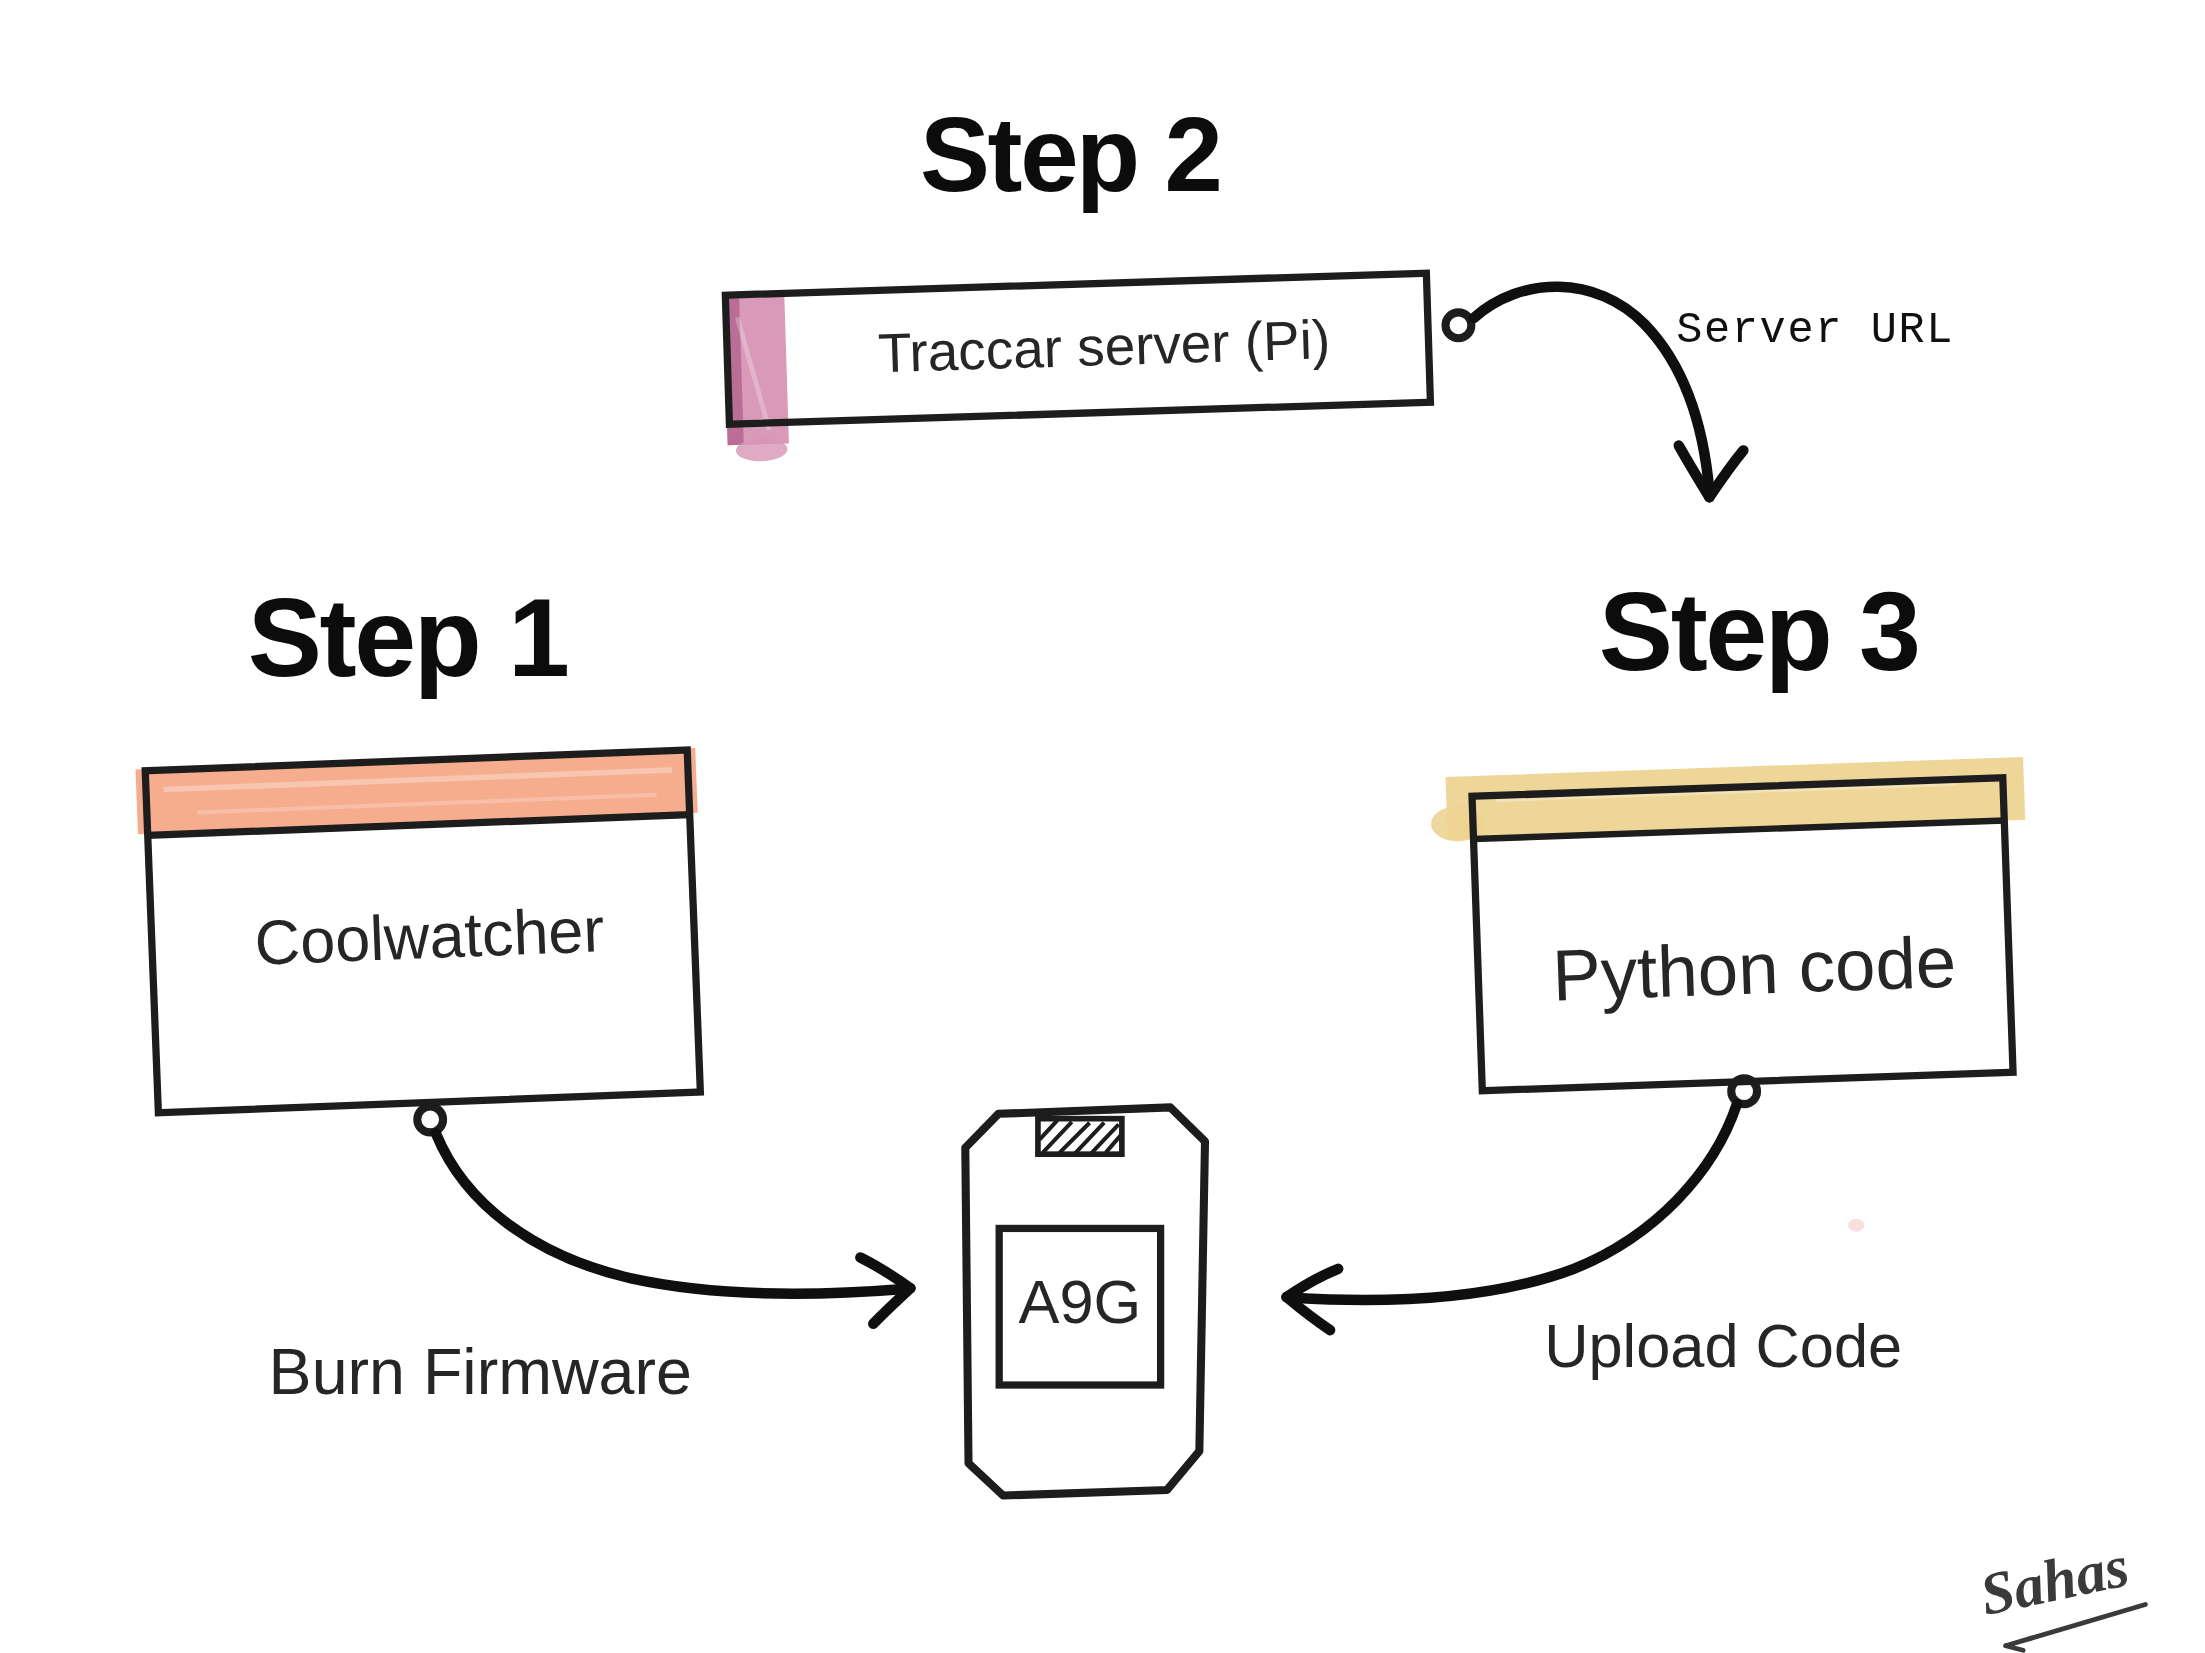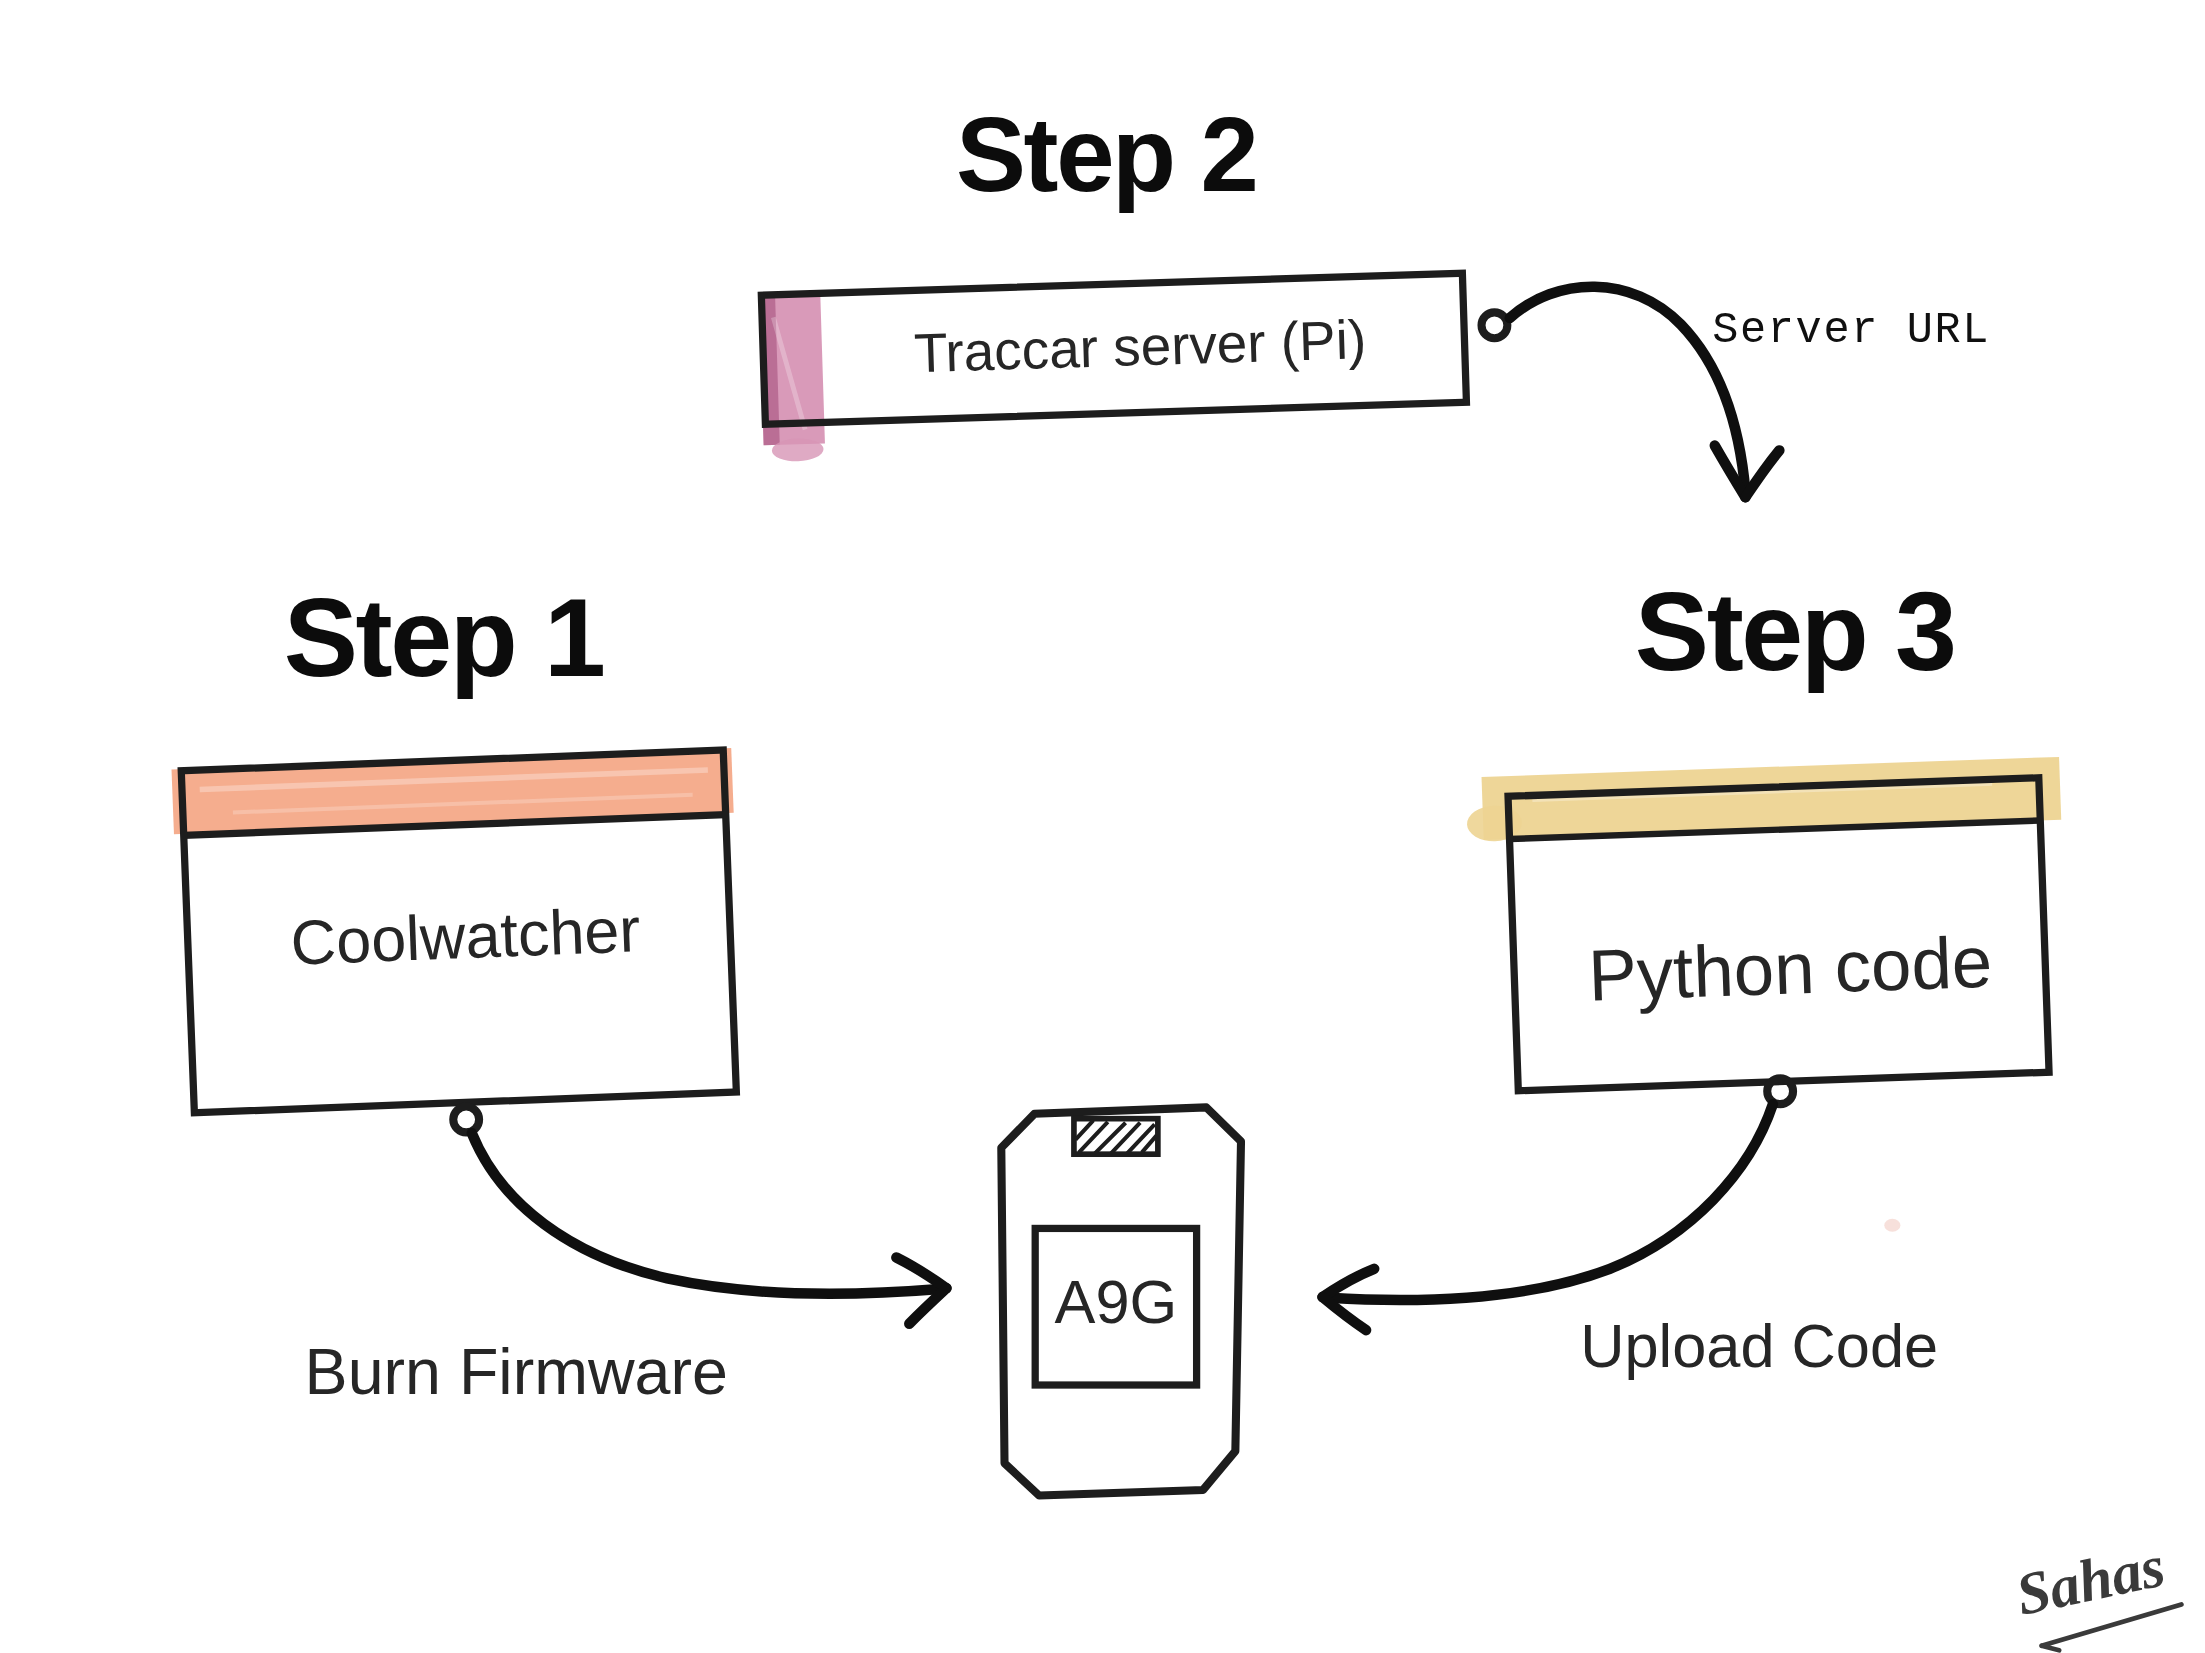--- a/index.html
+++ b/index.html
@@ -1,16 +1,16 @@
 <!DOCTYPE html>
 <html style="font-size:13px"><head>
 <meta charset="utf-8">
 <style>
   html,body{margin:0;padding:0;background:#ffffff;width:2205px;height:1653px;overflow:hidden;}
-  .stage{position:relative;width:1788px;height:1653px;background:#ffffff;padding-left:36px;}
+  .stage{position:relative;width:1788px;height:1653px;background:#ffffff;}
   svg{display:block;}
   text{user-select:none;}
   .title{font-family:"Liberation Sans",sans-serif;font-weight:700;fill:#0c0c0c;letter-spacing:-3px;}
   .thin{font-family:"Liberation Sans",sans-serif;font-weight:300;fill:#262626;}
   .mono{font-family:"Liberation Mono","DejaVu Sans Mono",monospace;font-weight:400;fill:#101010;}
   .sig{font-family:"Liberation Serif",serif;font-style:italic;font-weight:700;fill:#3a3a3a;}
   .ink{stroke:#1d1d1d;fill:none;}
   .arrow{stroke:#0f0f0f;stroke-width:13;fill:none;stroke-linecap:round;stroke-linejoin:round;}
 </style>
 </head>

